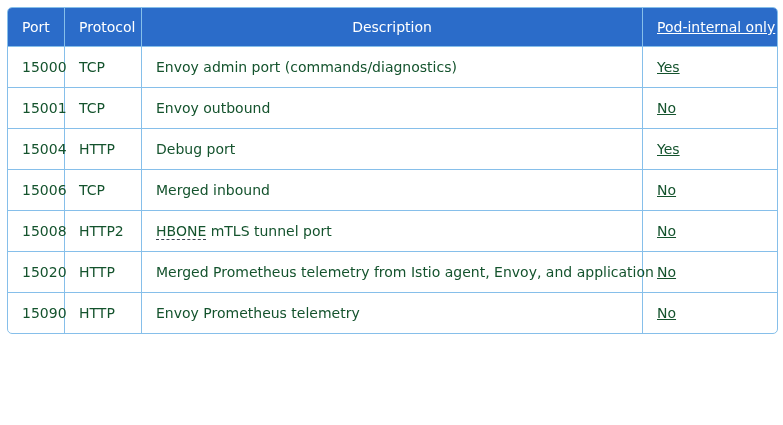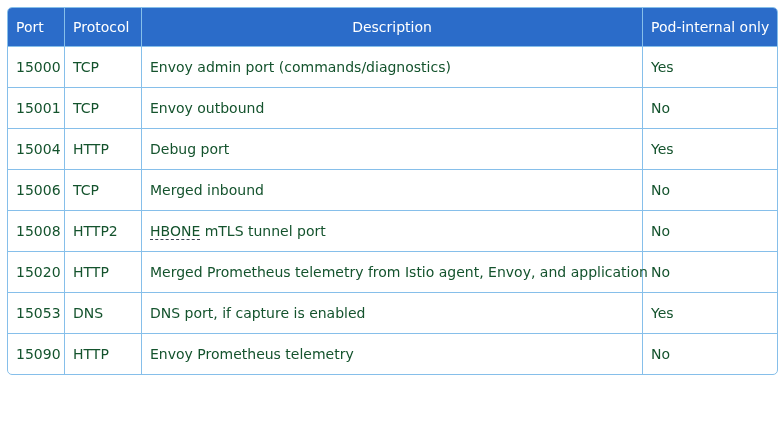--- a/index.html
+++ b/index.html
@@ -1,26 +1,26 @@
 <!DOCTYPE html>
 <html><head>
   <meta charset="utf-8">
   <style>
     html, body { margin: 0; padding: 0; background: #ffffff; }
     body { width: 783px; height: 425px; overflow: hidden; font-family: "DejaVu Sans", sans-serif; }
     .wrap { position: absolute; left: 7px; top: 7px; width: 769px; }
     table { border-collapse: separate; border-spacing: 0; width: 769px; table-layout: fixed;
             border: 1px solid #86bfea; border-radius: 5px; overflow: hidden; }
-    th, td { font-size: 14px; text-align: left; padding: 0 8px; white-space: nowrap; }
+    th, td { font-size: 14px; text-align: left; padding: 0 14px; white-space: nowrap; }
     th { background: #2b6cc9; color: #ffffff; font-weight: normal; height: 38px;
          border-right: 1px solid #86bfea; }
     th.center { text-align: center; }
     td { color: #14532d; height: 40px; border-top: 1px solid #86bfea; border-right: 1px solid #86bfea;
          font-size: 14px; }
-    th:last-child, td:last-child { border-right: none; }
+    th:last-child, td:last-child { border-right: none; text-decoration: underline; }
     tr:first-child td { border-top: 1px solid #86bfea; }
     .abbr { border-bottom: 1px dashed #3b4250; }
   </style>
 </head>
 <body>
 
 <div class="wrap">
   <table>
     <colgroup>
       <col style="width:57px">
@@ -67,26 +67,20 @@
         <td><span class="abbr">HBONE</span><span> mTLS tunnel port</span></td>
         <td>No</td>
       </tr>
       <tr>
         <td>15020</td>
         <td>HTTP</td>
         <td>Merged Prometheus telemetry from Istio agent, Envoy, and application</td>
         <td>No</td>
       </tr>
       <tr>
-        <td>15053</td>
-        <td>DNS</td>
-        <td>DNS port, if capture is enabled</td>
-        <td>Yes</td>
-      </tr>
-      <tr>
         <td>15090</td>
         <td>HTTP</td>
         <td>Envoy Prometheus telemetry</td>
         <td>No</td>
       </tr>
     </tbody>
   </table>
 </div>
 
 </body></html>

